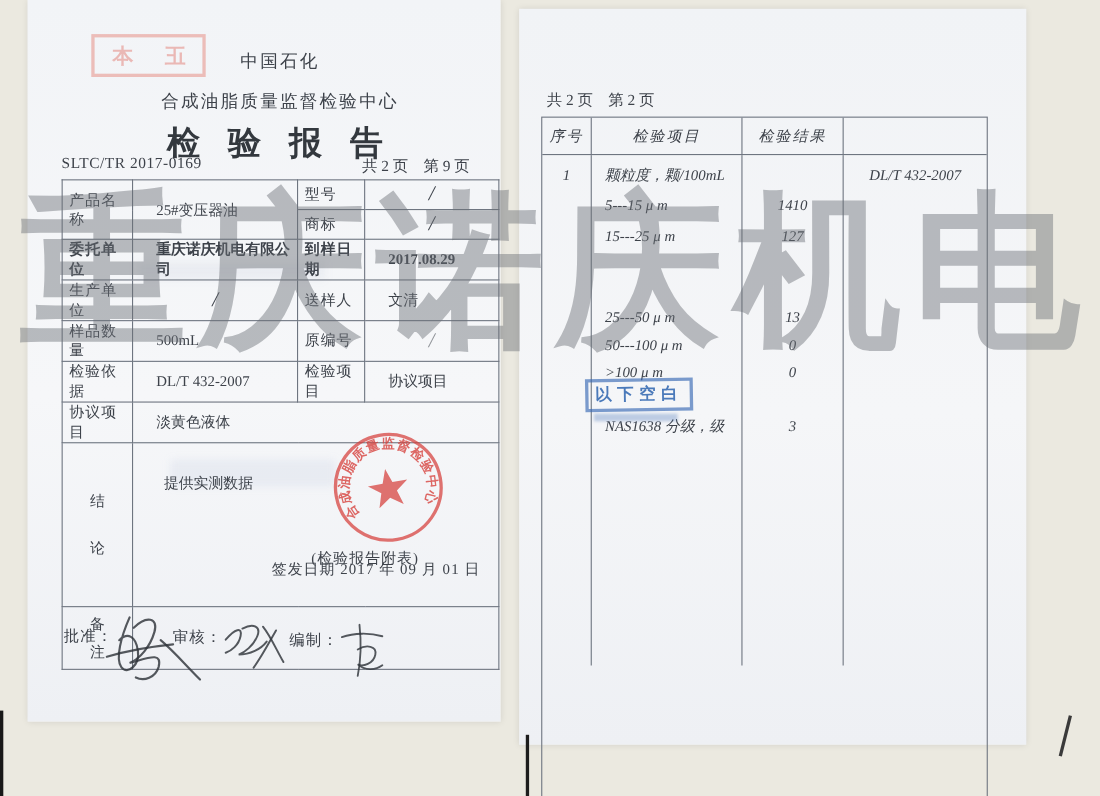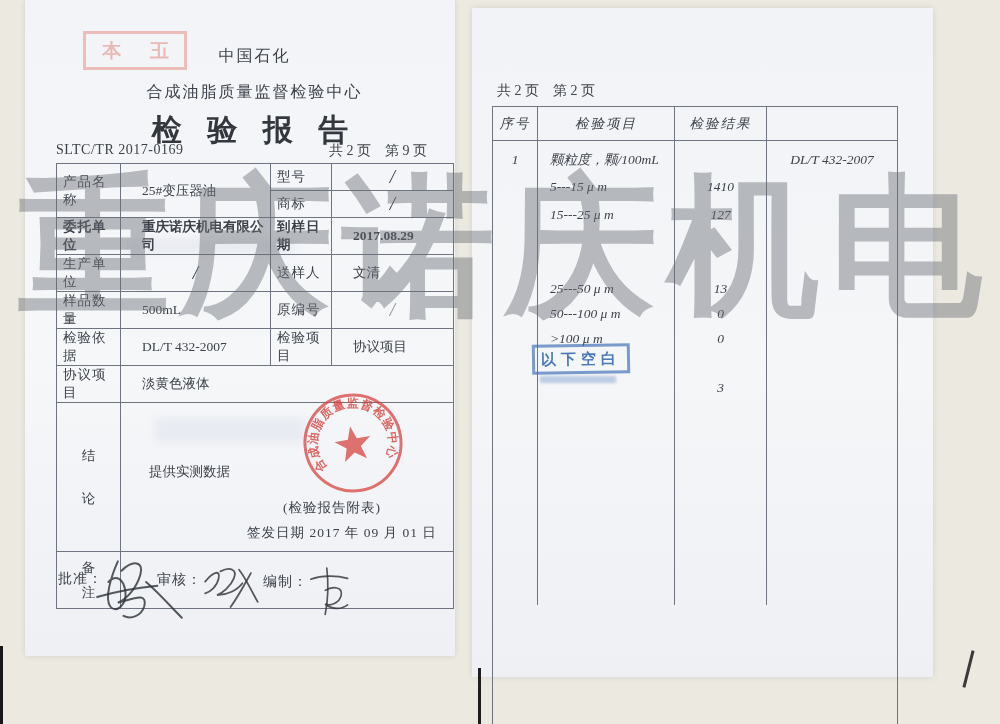--- a/index.html
+++ b/index.html
@@ -48,23 +48,23 @@
   .t1 .val{padding-left:21px;}
   .t1 tr.h27{height:27px;} .t1 tr.h31{height:31px;font-weight:bold;} .t1 tr.h32{height:32px;}
   .t1 tr.h28{height:28px;} .t1 tr.h148{height:148px;} .t1 tr.h56{height:56px;}
   .t1 .slash{text-align:center;font-size:19px;font-style:italic;padding-left:0;}
   .t1 .faint{opacity:0.55;}
   .t1 .vert{text-align:center;}
   .t1 .vert div{line-height:1;}
   .vert-conc{display:flex;flex-direction:column;align-items:center;justify-content:center;gap:30px;height:148px;}
   .vert-rem{display:flex;flex-direction:column;align-items:center;justify-content:center;gap:12px;height:56px;}
   td.conc{position:relative;}
-  .conc-text{position:absolute;left:28px;top:28px;margin-top:32px;}
+  .conc-text{position:absolute;left:28px;top:28px;}
   .seal-note{position:absolute;left:162px;top:96px;letter-spacing:1px;}
-  .issue-date{position:absolute;left:126px;top:121px;letter-spacing:1px;}
+  .issue-date{position:absolute;left:126px;top:106px;letter-spacing:1px;}
 
   
   .seal-svg{position:absolute;left:275px;top:390px;z-index:20;transform:rotate(-10deg);opacity:0.92;}
 
   
   .smudge{position:absolute;filter:blur(4px);}
   .sm1{left:130px;top:418px;width:150px;height:24px;background:rgba(130,150,195,0.10);}
   .sm2{left:100px;top:238px;width:170px;height:16px;background:rgba(120,130,165,0.08);}
 
   
@@ -241,20 +241,21 @@
         <div class="c-seq">
           <div class="ln ln1">1</div>
         </div>
         <div class="c-item">
           <div class="ln ln1">颗粒度，颗/100mL</div>
           <div class="ln ln2">5---15 μ m</div>
           <div class="ln ln3">15---25 μ m</div>
           <div class="ln ln4">25---50 μ m</div>
           <div class="ln ln5">50---100 μ m</div>
           <div class="ln ln6">&gt;100 μ m</div>
+          <div class="ln ln7">NAS1638 分级，级</div>
         </div>
         <div class="c-res">
           <div class="ln ln1"></div>
           <div class="ln ln2">1410</div>
           <div class="ln ln3">127</div>
           <div class="ln ln4">13</div>
           <div class="ln ln5">0</div>
           <div class="ln ln6">0</div>
           <div class="ln ln7">3</div>
         </div>

